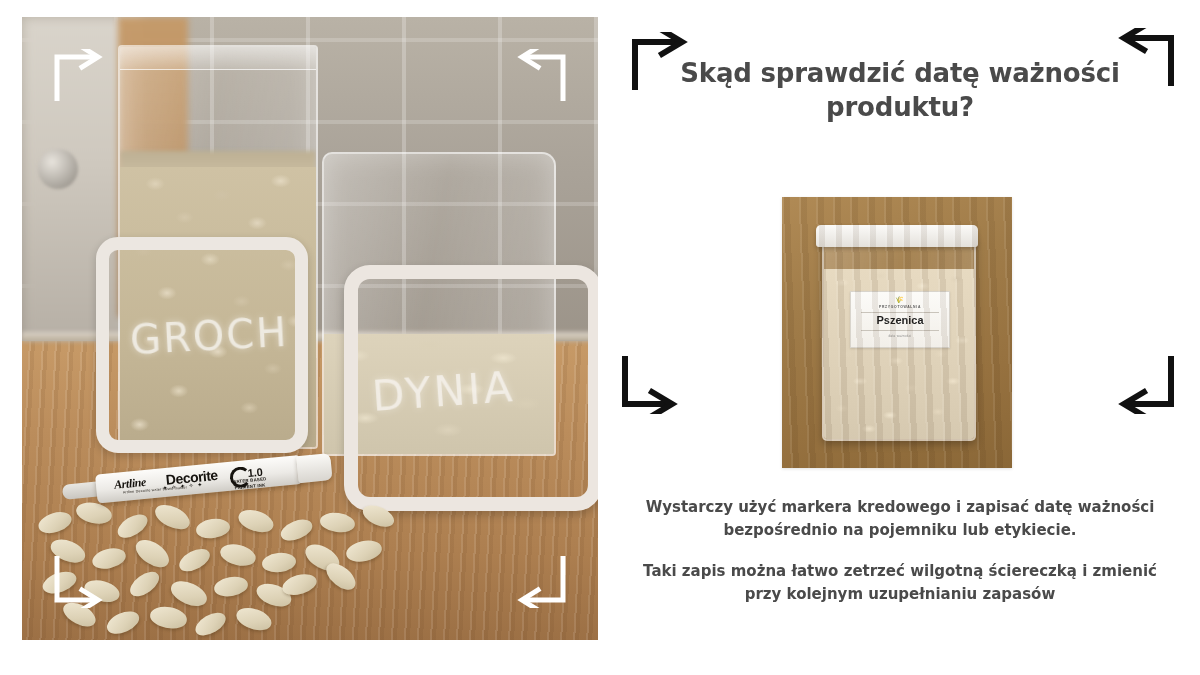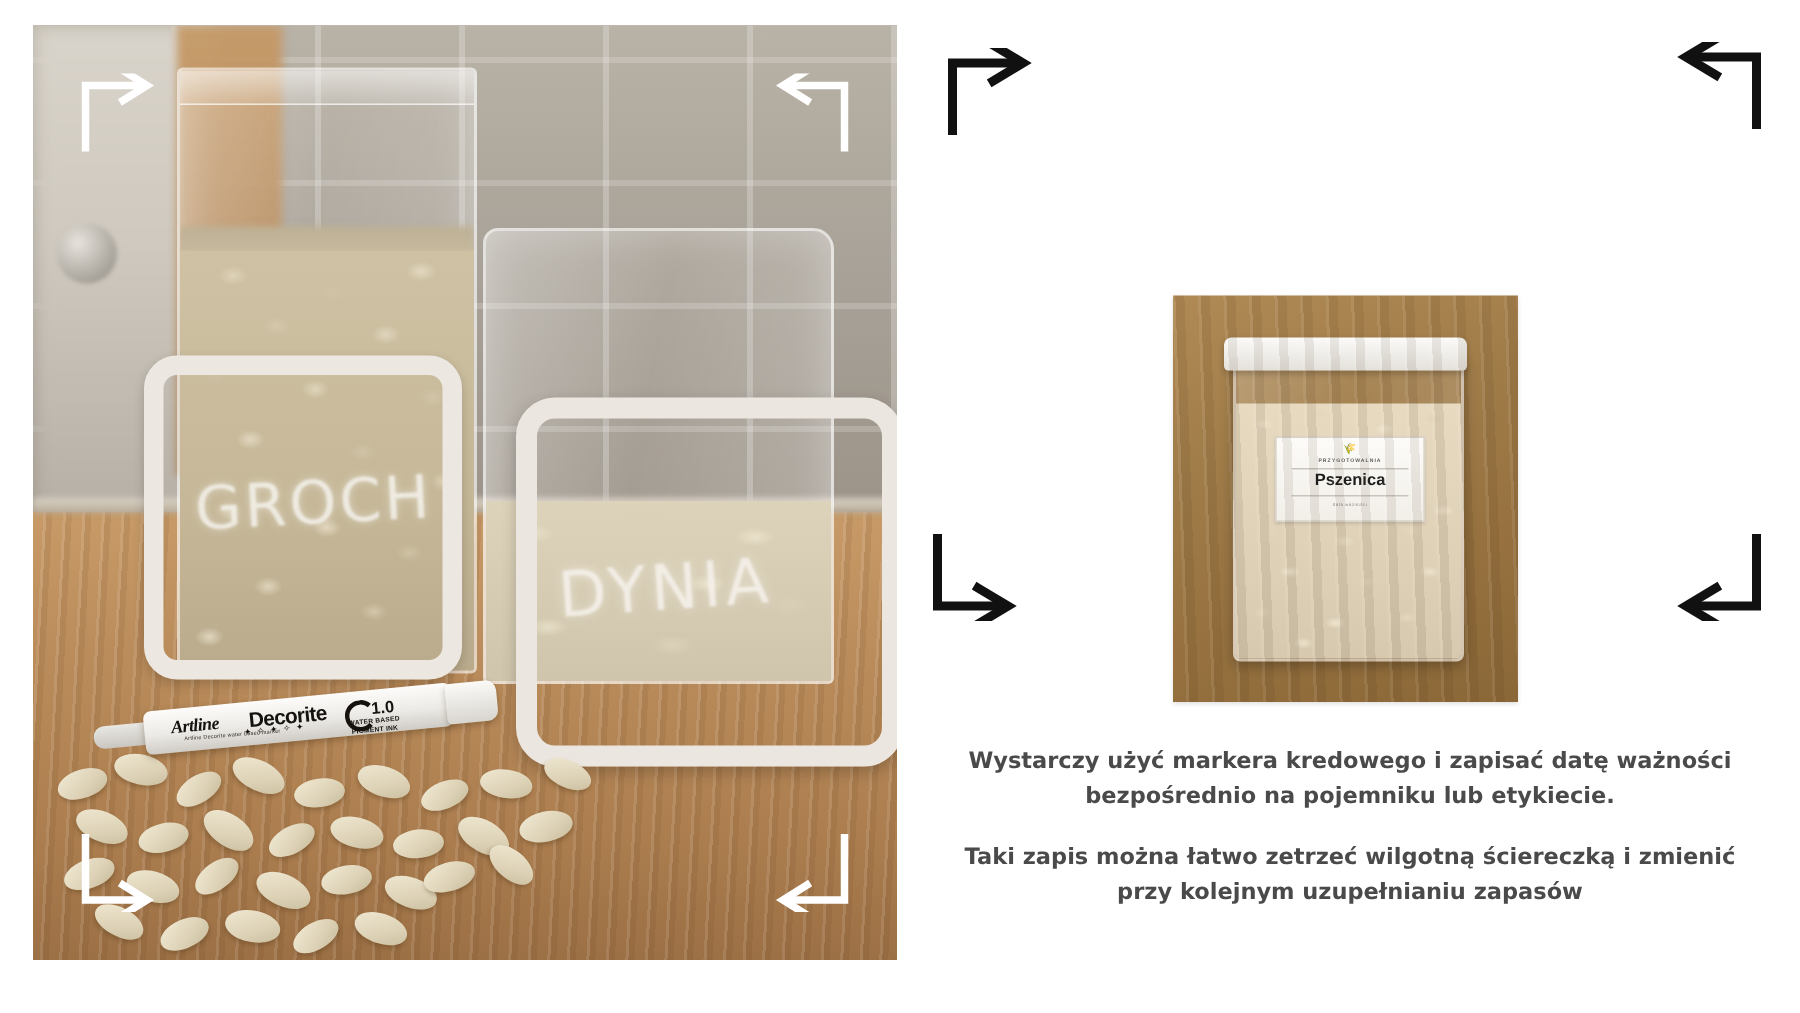--- a/index.html
+++ b/index.html
@@ -498,20 +498,21 @@
     </svg>
     <svg class="arrow-b ab-bl" viewBox="0 0 58 58">
       <path d="M5 2 L5 48 L44 48" fill="none" stroke="#111111" stroke-width="6" stroke-linecap="square"></path>
       <path d="M32 36 L52 48 L32 60" fill="none" stroke="#111111" stroke-width="6" stroke-linecap="square" stroke-linejoin="miter"></path>
     </svg>
     <svg class="arrow-b ab-br" viewBox="0 0 58 58">
       <path d="M53 2 L53 48 L14 48" fill="none" stroke="#111111" stroke-width="6" stroke-linecap="square"></path>
       <path d="M26 36 L6 48 L26 60" fill="none" stroke="#111111" stroke-width="6" stroke-linecap="square" stroke-linejoin="miter"></path>
     </svg>
 
+    <div class="headline">Skąd sprawdzić datę ważności produktu?</div>
 
     <div class="product-photo pp-wood">
       <div class="pp-jar">
         <div class="pp-puffs"></div>
         <div class="pp-label">
           <div class="ppl-mark">🌾</div>
           <div class="ppl-brand">PRZYGOTOWALNIA</div>
           <div class="ppl-rule ppl-r1"></div>
           <div class="ppl-name">Pszenica</div>
           <div class="ppl-rule ppl-r2"></div>

